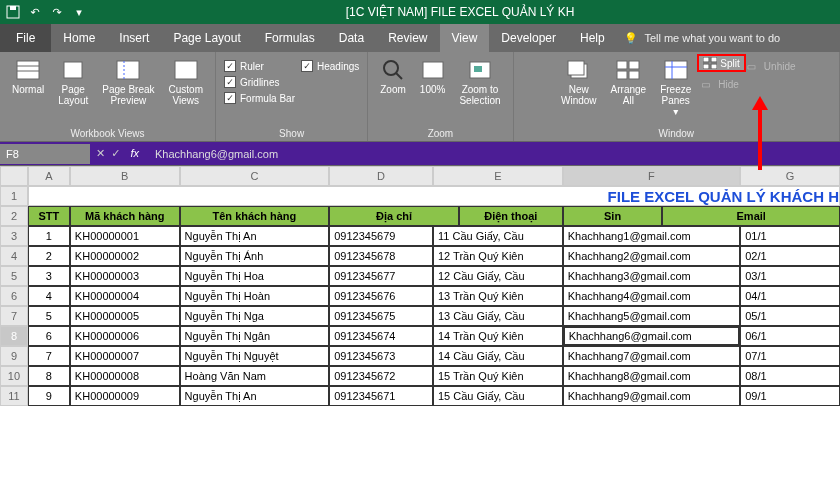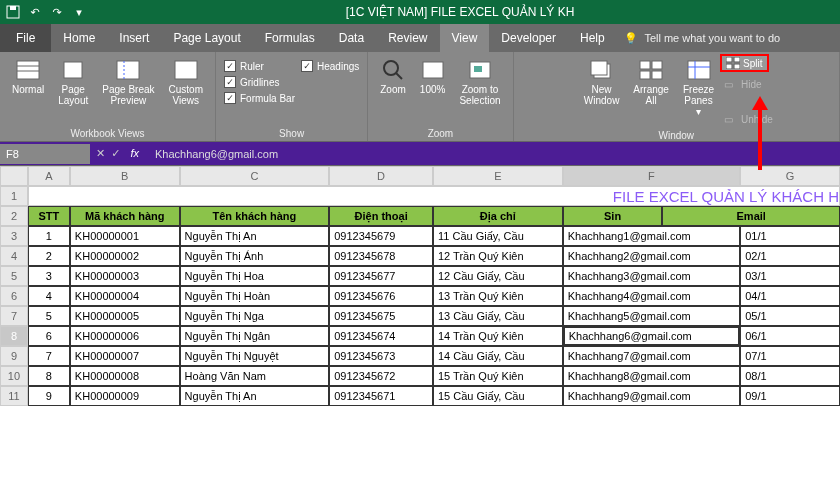--- a/index.html
+++ b/index.html
@@ -30,30 +30,30 @@
 .formula-input{flex:1;color:#ddd;font-size:11px;padding:0 6px;background:transparent;border:none;}
 .sheet-area{position:relative;height:334px;overflow:hidden;}
 .col-headers{display:flex;height:20px;background:#f0f0f0;}
 .corner{width:28px;background:#e8e8e8;border:1px solid #ccc;}
 .col-h{border:1px solid #ccc;background:#e8e8e8;color:#666;font-size:11px;display:flex;align-items:center;justify-content:center;cursor:pointer;}
 .col-h.sel{background:#d0d0d0;}
 .row{display:flex;height:20px;}
 .row-h{width:28px;background:#e8e8e8;border:1px solid #ccc;color:#666;font-size:11px;display:flex;align-items:center;justify-content:center;cursor:pointer;}
 .row-h.sel{background:#c8c8c8;color:#fff;}
 .cell{border:1px solid #ccc;font-size:11px;padding:0 4px;display:flex;align-items:center;overflow:hidden;white-space:nowrap;background:#fff;}
-.merged-title{color:#8b5cf6;font-weight:normal;font-size:15px;justify-content:center;}
+.merged-title{color:#1d4ed8;font-weight:bold;font-size:15px;justify-content:center;}
 .hdr-cell{background:#8bc34a;font-weight:bold;justify-content:center;border:1px solid #333;}
 .dcell{border:1px solid #333;}
 .sel-cell{border:2px solid #333!important;}
 .cw-a{width:42px}.cw-b{width:110px}.cw-c{width:150px}.cw-d{width:104px}.cw-e{width:130px}.cw-f{width:178px}.cw-g{width:100px}
 .arrow-annotation{position:absolute;left:752px;top:96px;pointer-events:none;}
 .arrow-line{width:4px;height:60px;background:red;margin:0 auto;}
 .arrow-head{width:0;height:0;border-left:8px solid transparent;border-right:8px solid transparent;border-bottom:14px solid red;margin:0 auto;}
 svg{display:block;}
-.window-col{display:flex;flex-direction:column;gap:18px;padding-top:2px;}
+.window-col{display:flex;gap:8px;padding-top:2px;}
 .small-btn{display:flex;align-items:center;gap:3px;font-size:10px;color:#fff;cursor:pointer;height:17px;}
 .small-btn.disabled{color:#bbb;}
 .small-ico{width:14px;height:12px;}
 </style>
 </head>
 <body>
 
 <div class="titlebar">
   <div class="qat">
     <span class="qat-icon">
@@ -273,22 +273,22 @@
   <div class="row">
     <div class="row-h">1</div>
     <div class="cell merged-title" style="width:814px;justify-content:flex-end;padding-right:0">FILE EXCEL QUẢN LÝ KHÁCH H</div>
   </div>
 
   <div class="row">
     <div class="row-h">2</div>
     <div class="cell hdr-cell cw-a">STT</div>
     <div class="cell hdr-cell cw-b">Mã khách hàng</div>
     <div class="cell hdr-cell cw-c">Tên khách hàng</div>
+    <div class="cell hdr-cell cw-e">Địa chỉ</div>
     <div class="cell hdr-cell cw-d">Điện thoại</div>
-    <div class="cell hdr-cell cw-e">Địa chỉ</div>
     <div class="cell hdr-cell cw-g">Sin</div>
     <div class="cell hdr-cell cw-f">Email</div>
   </div>
 
   <div id="data-rows">
       <div class="row">
         <div class="row-h ">3</div>
   <div class="cell dcell cw-a" style="justify-content:center">1</div>
   <div class="cell dcell cw-b">KH00000001</div>
   <div class="cell dcell cw-c">Nguyễn Thị An</div>

